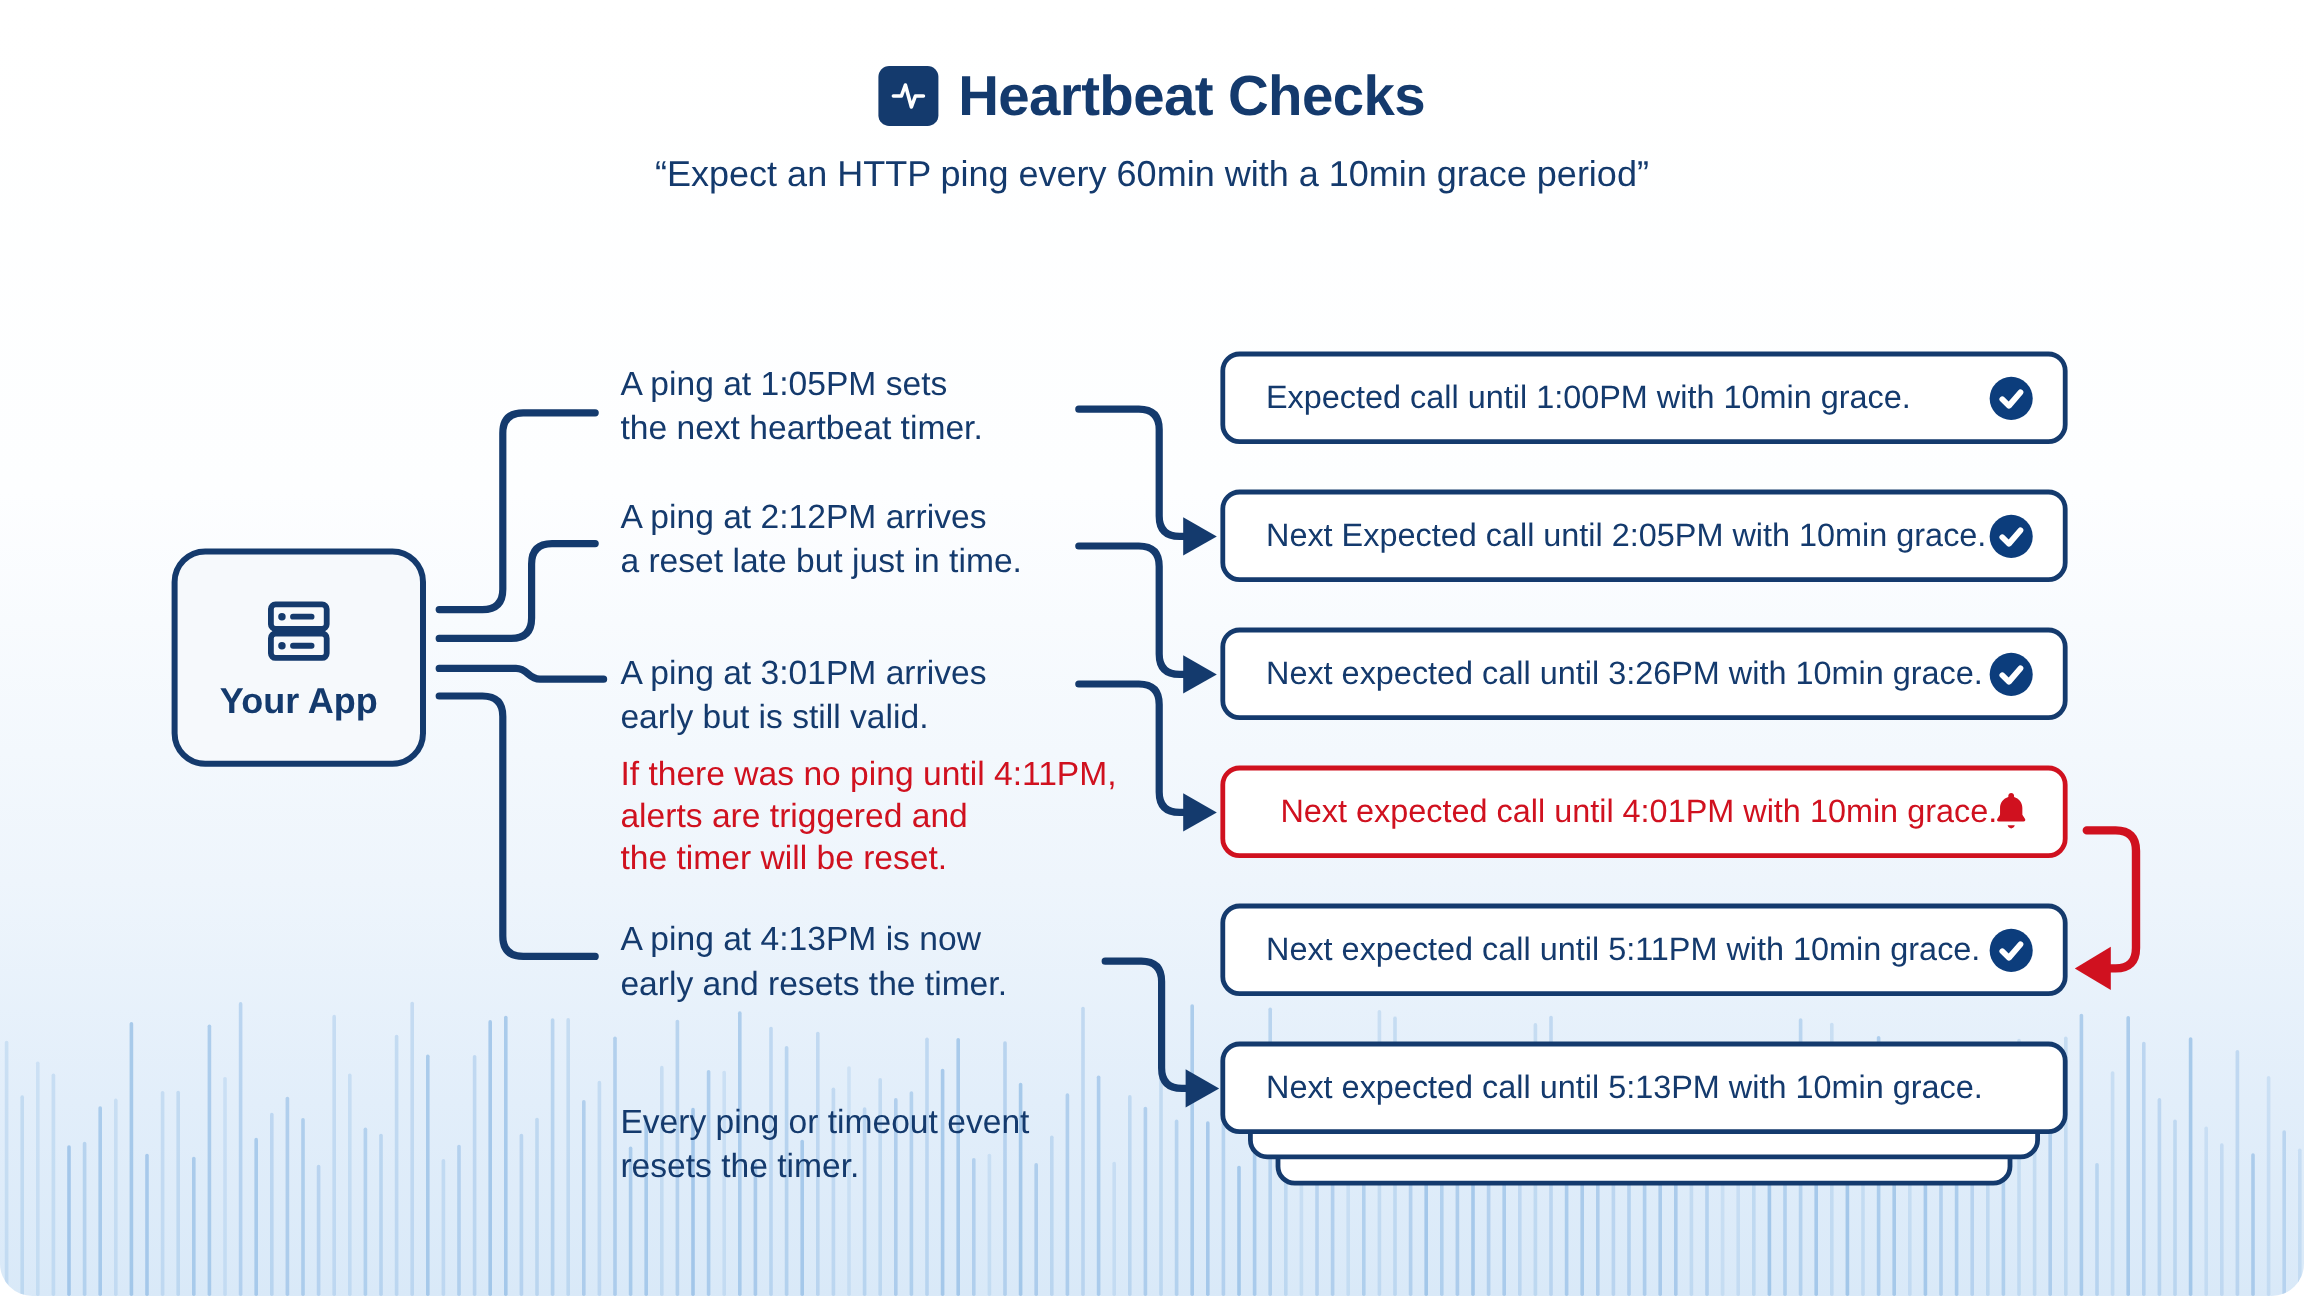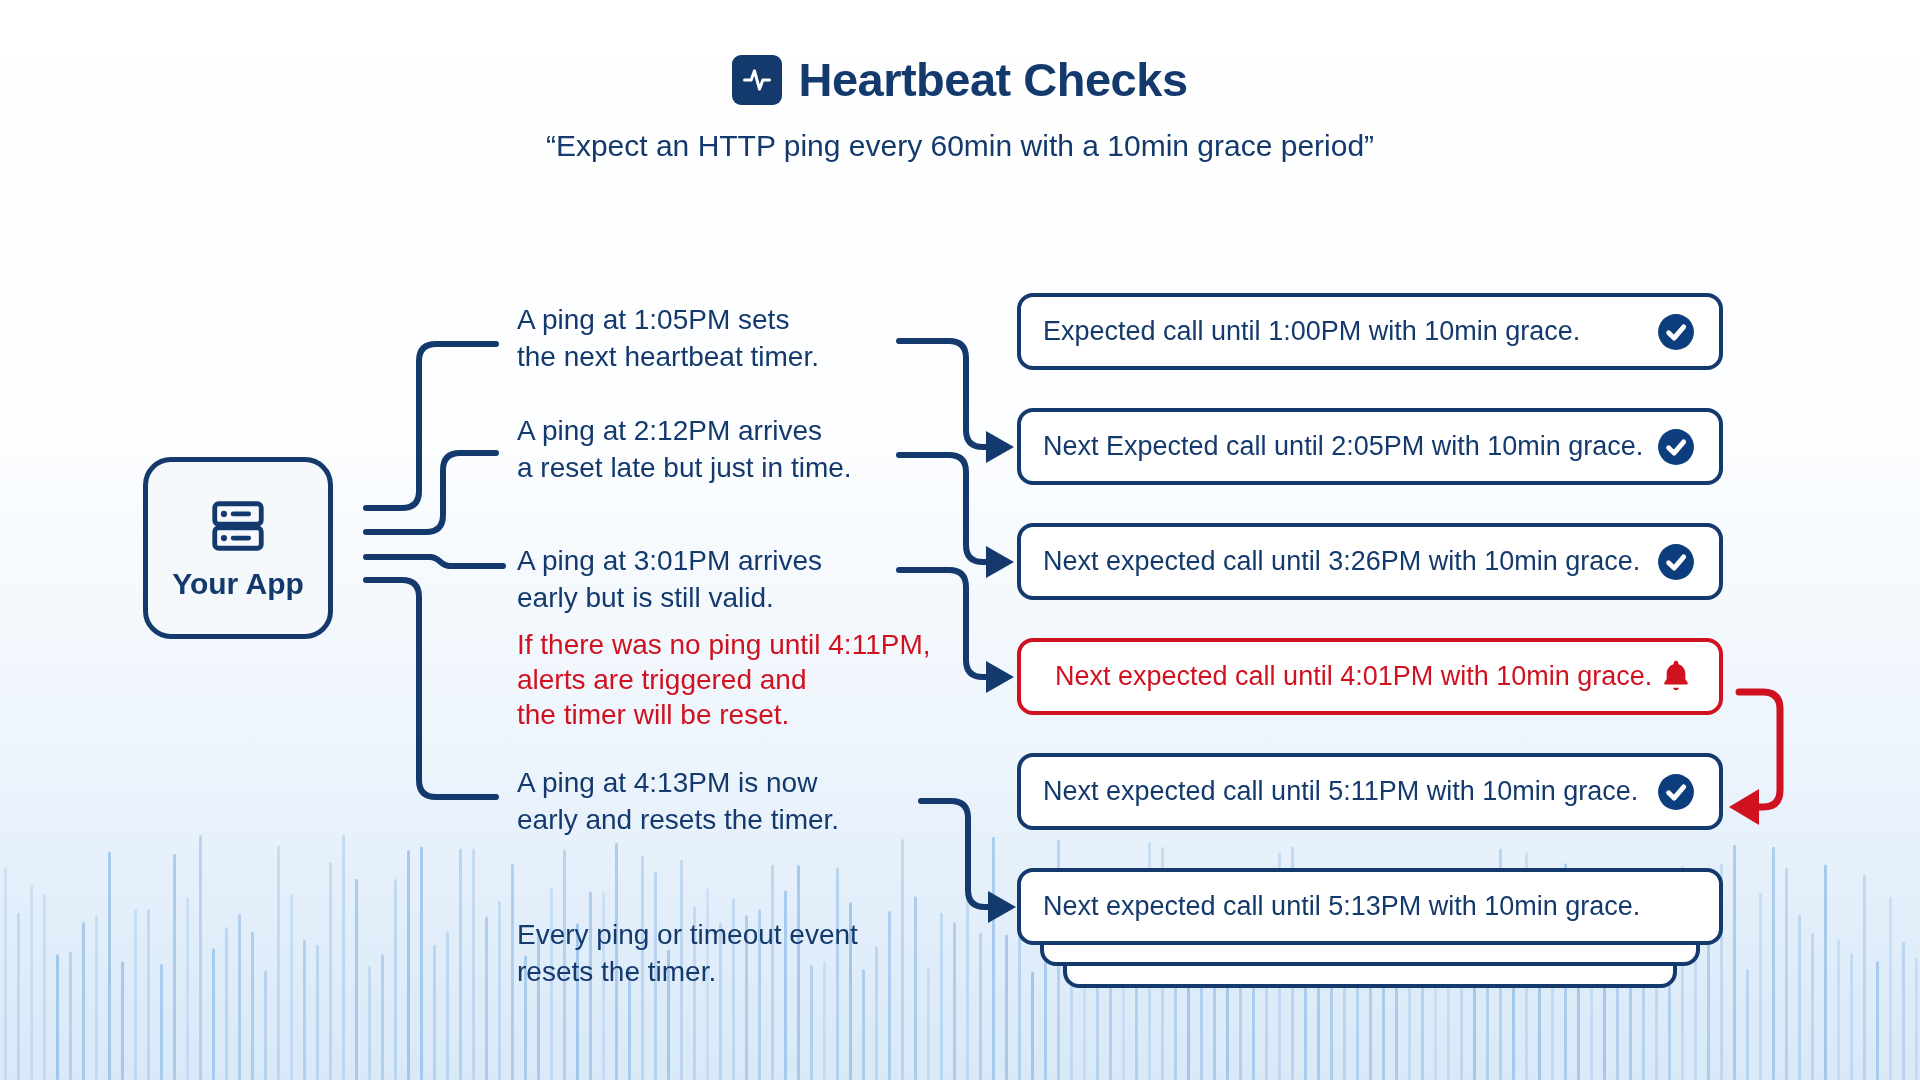--- a/index.html
+++ b/index.html
@@ -1,46 +1,47 @@
 <!DOCTYPE html>
 <html><head>
 <meta charset="utf-8">
 <style>
   html,body{margin:0;padding:0;}
   body{font-family:"Liberation Sans", sans-serif;}
   #canvas{
     position:relative;width:1920px;height:1080px;overflow:hidden;
     background:linear-gradient(180deg,#ffffff 0%,#fdfeff 38%,#eef5fc 68%,#e2eefa 85%,#d9e9f8 100%);
+    border-radius:27px;
   }
   .abs{position:absolute;}
   
   #header{position:absolute;left:0;top:52px;width:1920px;text-align:center;z-index:4;}
   #title-row{display:flex;justify-content:center;align-items:center;gap:16px;}
   #title-icon{width:50px;height:50px;background:var(--navy);border-radius:9px;display:flex;align-items:center;justify-content:center;}
   #page-title{font-size:47px;font-weight:700;color:var(--navy);letter-spacing:-0.5px;}
   #subtitle{margin-top:22px;font-size:30px;color:var(--navy);font-weight:400;}
   .b{font-weight:400;}
   
-  #app-node{left:143px;top:457px;width:190px;height:182px;border:5px solid var(--navy);
+  #app-node{left:143px;top:457px;width:212px;height:182px;border:5px solid var(--navy);
     border-radius:28px;background:#f6f9fc;box-sizing:border-box;z-index:3;
     display:flex;flex-direction:column;align-items:center;justify-content:center;gap:6px;}
   #app-label{font-size:30px;font-weight:700;color:var(--navy);}
   
   #bars-svg{position:absolute;left:0;top:0;z-index:0;}
   #lines-svg{position:absolute;left:0;top:0;z-index:2;}
   
   .note{position:absolute;left:517px;font-size:28px;font-weight:500;color:var(--navy);line-height:37px;z-index:3;white-space:nowrap;}
   .note.red{color:var(--red);line-height:35px;}
   .note.allbold{font-weight:700;margin-top:37px;}
   
   .sbox{position:absolute;left:1017px;width:706px;height:77px;background:#ffffff;
     border:4px solid var(--navy);border-radius:16px;box-sizing:border-box;
     display:flex;align-items:center;z-index:3;}
   .sbox.red{border-color:var(--red);}
-  .sbox .stext{font-size:27px;font-weight:500;color:var(--navy);padding-left:22px;white-space:nowrap;}
+  .sbox .stext{font-size:27px;font-weight:500;color:var(--navy);padding-left:34px;white-space:nowrap;}
   .sbox.red .stext{color:var(--red);margin-left:12px;}
   .sbox .sicon{position:absolute;right:24px;top:50%;transform:translateY(-50%);width:38px;height:38px;display:flex;align-items:center;justify-content:center;}
   .paper{position:absolute;background:#ffffff;border:4px solid var(--navy);border-radius:16px;box-sizing:border-box;}
   #paper-mid{left:1040px;top:880px;width:660px;height:86px;z-index:2;}
   #paper-low{left:1063px;top:880px;width:614px;height:108px;z-index:1;}
 </style>
 </head>
 <body>
 
 <div id="canvas" style="--navy: #143a6d; --red: #d0111f;">

